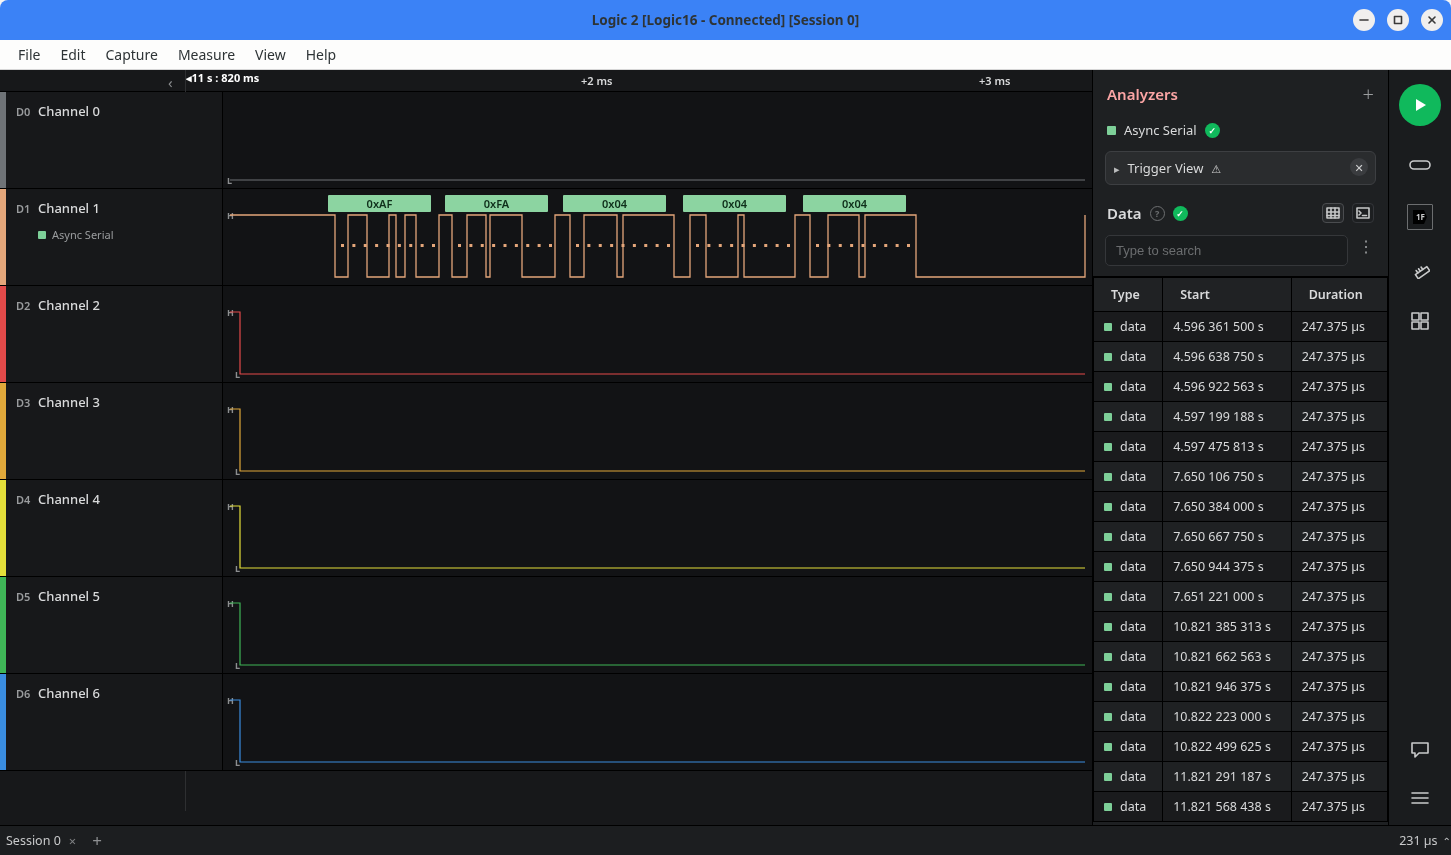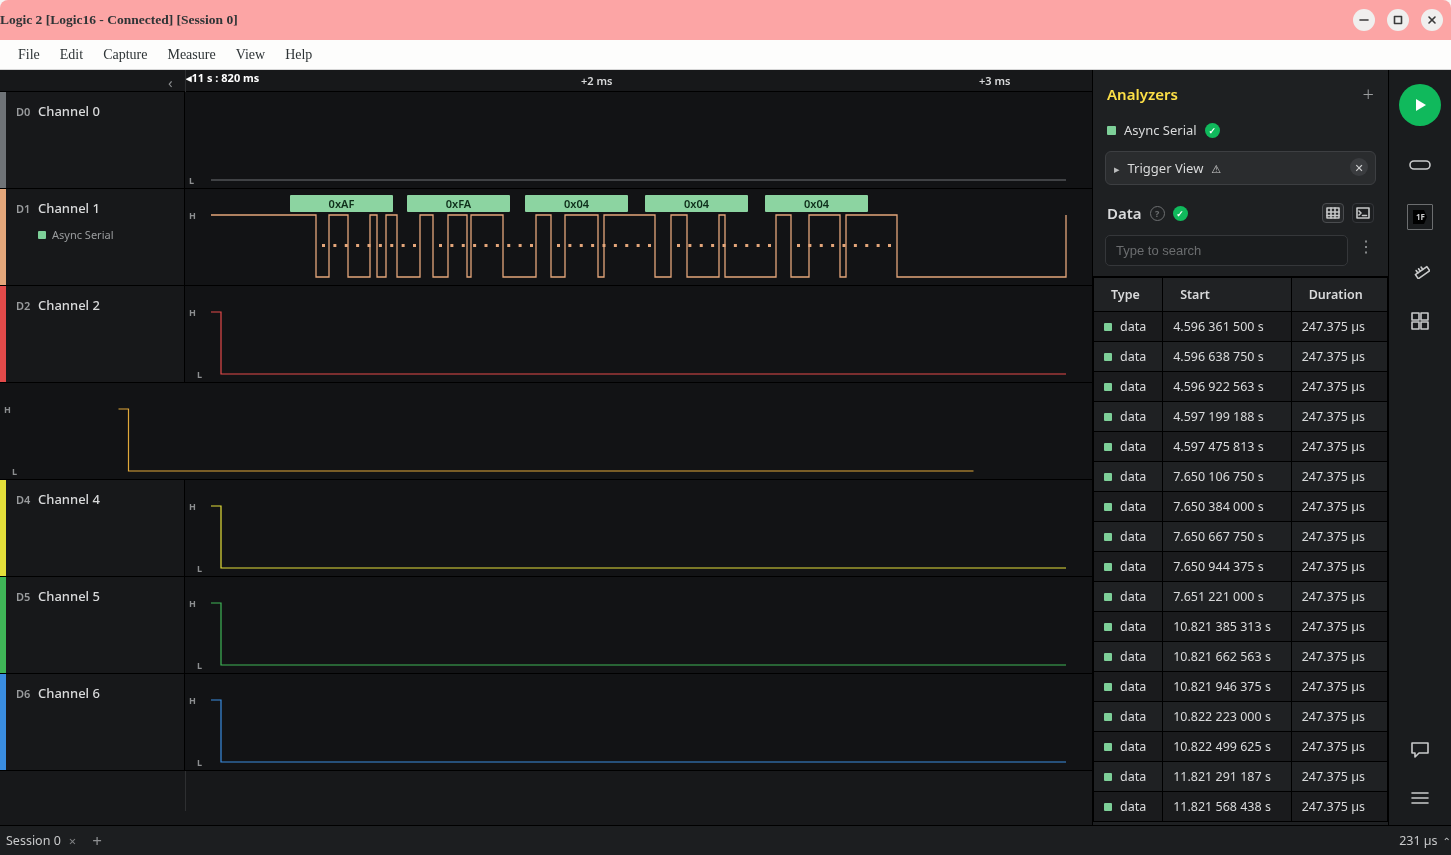--- a/index.html
+++ b/index.html
@@ -28,27 +28,27 @@
     width: 1451px;
     height: 855px;
     overflow: hidden;
     color: var(--text);
     font-size: 13px;
   }
 
   
   .titlebar {
     height: 40px;
-    background: #fca5a5;
+    background: #3b82f6;
     display: flex;
     align-items: center;
+    justify-content: center;
     position: relative;
     border-top-left-radius: 8px;
     border-top-right-radius: 8px;
-    font-family: Liberation Serif, serif;
   }
   .titlebar .title {
     color: #2e3436;
     font-weight: 700;
     font-size: 13.5px;
   }
   .titlebar .win-controls {
     position: absolute;
     right: 8px;
     top: 0;
@@ -76,21 +76,20 @@
     padding: 0 10px;
     gap: 4px;
     border-bottom: 1px solid #d6d6d6;
   }
   .menubar .menu-item {
     color: var(--menu-text);
     font-size: 14px;
     padding: 3px 8px;
     border-radius: 4px;
     cursor: pointer;
-    font-family: Liberation Serif, serif;
   }
 
   
   .app {
     position: relative;
     width: 100%;
     height: calc(855px - 70px);
     background: var(--bg-app);
     display: flex;
     flex-direction: column;
@@ -146,21 +145,21 @@
     overflow: hidden;
     position: relative;
   }
   .channel {
     position: relative;
     height: 97px;
     display: flex;
     border-bottom: 1px solid #000;
   }
   .ch-gutter {
-    width: 185px;
+    width: 223px;
     display: flex;
     background: var(--bg-app);
     border-right: 1px solid #000;
   }
   .ch-color {
     width: 6px;
   }
   .ch-info {
     padding: 10px 8px 0 10px;
     flex:1;
@@ -213,21 +212,21 @@
     width: 296px;
     background: var(--bg-panel);
     display: flex;
     flex-direction: column;
     border-right: 1px solid #000;
   }
   .sp-header {
     display:flex; align-items:center; justify-content:space-between;
     padding: 10px 14px 6px 14px;
   }
-  .sp-header h3 { margin:0; font-size:15px; font-weight:600; color:#fde047; }
+  .sp-header h3 { margin:0; font-size:15px; font-weight:600; color:#fca5a5; }
   .plus { color:#9b9d9f; font-size:20px; font-weight:300; cursor:pointer; }
   
   .analyzer-entry {
     padding: 8px 14px 2px 14px;
     display:flex; align-items:center; gap:8px;
     font-size:13px;
   }
   .dot { width:9px; height:9px; background:#7dcf98; border-radius:1px; }
   .check-badge {
     width:15px; height:15px; border-radius:50%;
@@ -500,20 +499,26 @@
             </div>
             <div class="ch-wave">
               <span class="level-lbl" style="top: 20px;">H</span>
               <span class="level-lbl" style="top: 82px; left: 12px;">L</span>
               <svg width="100%" height="97" viewBox="0 0 855 97" style="position: absolute; left: 0px; top: 0px;">
                 <path d="M0 26 L10 26 L10 88 L855 88" stroke="#e34a4a" fill="none" stroke-width="1.2"></path>
               </svg>
             </div>
           </div>
           <div class="channel">
+            <div class="ch-gutter">
+              <div class="ch-color" style="background: rgb(224, 168, 58);"></div>
+              <div class="ch-info">
+                <div><span class="ch-id">D3</span><span class="ch-name">Channel 3</span></div>
+              </div>
+            </div>
             <div class="ch-wave">
               <span class="level-lbl" style="top: 20px;">H</span>
               <span class="level-lbl" style="top: 82px; left: 12px;">L</span>
               <svg width="100%" height="97" viewBox="0 0 855 97" style="position: absolute; left: 0px; top: 0px;">
                 <path d="M0 26 L10 26 L10 88 L855 88" stroke="#e0a83a" fill="none" stroke-width="1.2"></path>
               </svg>
             </div>
           </div>
           <div class="channel">
             <div class="ch-gutter">

